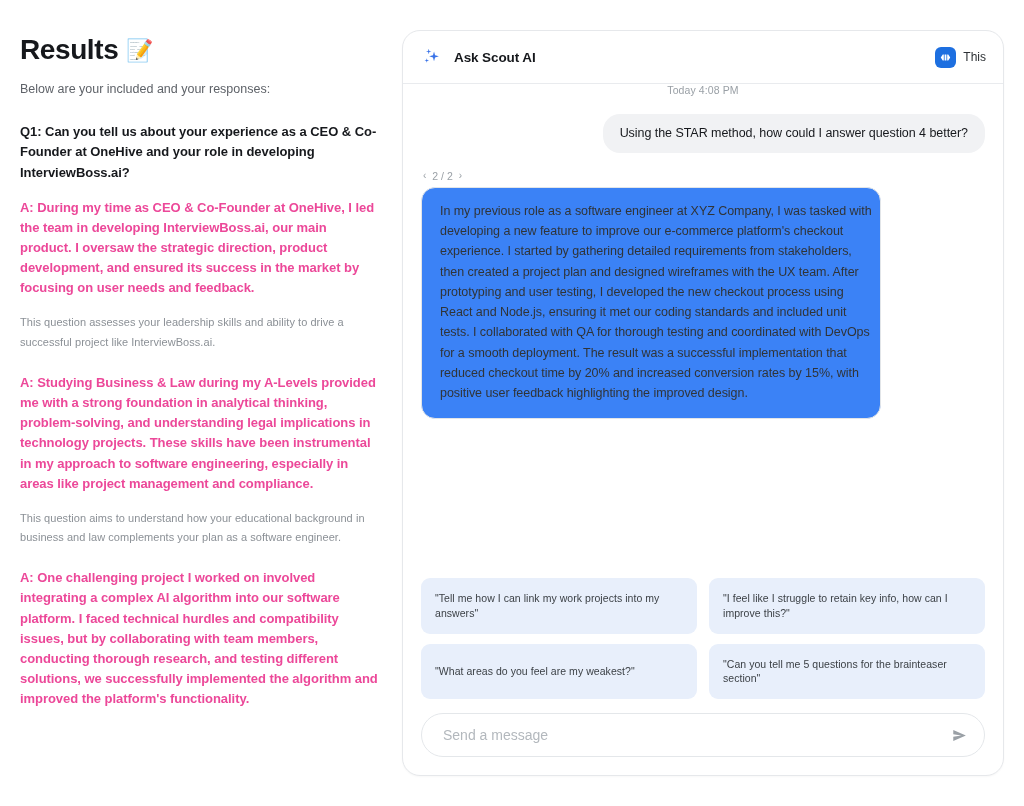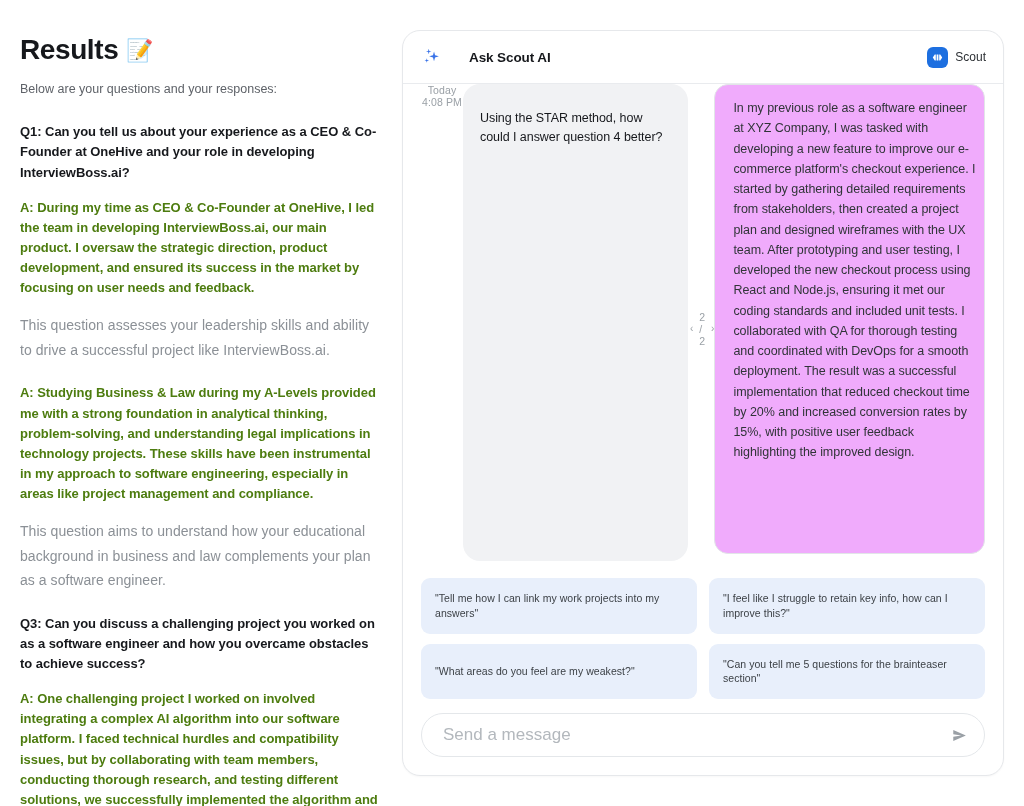--- a/index.html
+++ b/index.html
@@ -65,28 +65,28 @@
     font-weight: 700;
     color: #16181c;
     line-height: 1.55;
     margin: 0 0 15px 0;
     letter-spacing: -0.05px;
   }
 
   .qa-answer {
     font-size: 13px;
     font-weight: 600;
-    color: #4d7c0f;
+    color: #ec4899;
     line-height: 1.55;
     margin: 0 0 15px 0;
     letter-spacing: -0.05px;
   }
 
   .qa-note {
-    font-size: 14px;
+    font-size: 11px;
     color: #8b9096;
     line-height: 1.75;
     margin: 0;
     letter-spacing: 0.05px;
   }
 
   
   .chat-wrap {
     flex: 1 1 auto;
     height: 806px;
@@ -107,21 +107,21 @@
     box-shadow: 0 1px 2px rgba(16,24,40,0.03);
   }
 
   .chat-header {
     height: 53px;
     flex: 0 0 53px;
     border-bottom: 1px solid #e9ebee;
     display: flex;
     align-items: center;
     padding: 0 17px 0 18px;
-    gap: 26px;
+    gap: 11px;
   }
 
   .sparkle-icon { width: 22px; height: 22px; display: block; flex: 0 0 22px; }
 
   .chat-title {
     font-size: 13.5px;
     font-weight: 700;
     color: #16181c;
     letter-spacing: -0.1px;
     flex: 1 1 auto;
@@ -146,21 +146,21 @@
     font-size: 12px;
     color: #2c3034;
     font-weight: 400;
   }
 
   
   .chat-body {
     flex: 1 1 auto;
     padding: 0 18px;
     display: flex;
-    flex-direction: row;
+    flex-direction: column;
     justify-content: flex-start;
     overflow: hidden;
   }
 
   .msg-timestamp {
     text-align: center;
     font-size: 10.5px;
     color: #9aa0a6;
     margin: 0 0 18px 0;
     letter-spacing: 0.1px;
@@ -170,21 +170,21 @@
     display: flex;
     justify-content: flex-end;
     margin-bottom: 17px;
   }
   .bubble-user {
     background: #f1f2f4;
     color: #16181c;
     font-size: 12.5px;
     line-height: 1.5;
     border-radius: 17px;
-    padding: 25px 17px;
+    padding: 10px 17px;
     max-width: 430px;
     letter-spacing: -0.05px;
   }
 
   .pager {
     display: flex;
     align-items: center;
     gap: 6px;
     font-size: 10.5px;
     color: #9aa0a6;
@@ -194,21 +194,21 @@
   .pager-arrow {
     cursor: pointer;
     font-size: 10px;
     color: #9aa0a6;
     line-height: 1;
   }
 
   .row-ai { display: flex; justify-content: flex-start; margin-bottom: 24px; }
   .bubble-ai {
     border: 1px solid #e2e5e8;
-    background: #f0abfc;
+    background: #3b82f6;
     color: #303438;
     font-size: 12.5px;
     line-height: 1.62;
     border-radius: 14px;
     padding: 13px 8px 15px 18px;
     max-width: 460px;
     letter-spacing: -0.05px;
   }
 
   
@@ -247,53 +247,52 @@
     align-items: center;
     padding: 0 16px 0 19px;
     background: #ffffff;
   }
   .composer-input {
     flex: 1 1 auto;
     border: none;
     outline: none;
     background: transparent;
     font-family: "Liberation Sans", "DejaVu Sans", sans-serif;
-    font-size: 17px;
+    font-size: 14px;
     color: #701a75;
   }
   .composer-input::placeholder { color: #b3b8bd; }
   .send-icon { width: 17px; height: 17px; flex: 0 0 17px; cursor: pointer; display: block; }
 </style>
 </head>
 <body>
 
 <div class="page">
 
   <section class="results-col">
 
     <h1 class="results-title">
       <span>Results</span>
       <span class="emoji">📝</span>
     </h1>
 
-    <p class="results-intro">Below are your questions and your responses:</p>
+    <p class="results-intro">Below are your included and your responses:</p>
 
     <div class="qa-block">
       <p class="qa-question">Q1: Can you tell us about your experience as a CEO &amp; Co-Founder at OneHive and your role in developing InterviewBoss.ai?</p>
       <p class="qa-answer">A: During my time as CEO &amp; Co-Founder at OneHive, I led the team in developing InterviewBoss.ai, our main product. I oversaw the strategic direction, product development, and ensured its success in the market by focusing on user needs and feedback.</p>
       <p class="qa-note">This question assesses your leadership skills and ability to drive a successful project like InterviewBoss.ai.</p>
     </div>
 
     <div class="qa-block">
       <p class="qa-answer">A: Studying Business &amp; Law during my A-Levels provided me with a strong foundation in analytical thinking, problem-solving, and understanding legal implications in technology projects. These skills have been instrumental in my approach to software engineering, especially in areas like project management and compliance.</p>
       <p class="qa-note">This question aims to understand how your educational background in business and law complements your plan as a software engineer.</p>
     </div>
 
     <div class="qa-block">
-      <p class="qa-question">Q3: Can you discuss a challenging project you worked on as a software engineer and how you overcame obstacles to achieve success?</p>
       <p class="qa-answer">A: One challenging project I worked on involved integrating a complex AI algorithm into our software platform. I faced technical hurdles and compatibility issues, but by collaborating with team members, conducting thorough research, and testing different solutions, we successfully implemented the algorithm and improved the platform's functionality.</p>
 
     </div>
 
   </section>
 
   <section class="chat-wrap">
     <div class="chat-panel">
 
       <header class="chat-header">
@@ -305,21 +304,21 @@
         <span class="chat-title">Ask Scout AI</span>
 
         <div class="scout-badge">
           <span class="scout-badge-sq">
             <svg width="13" height="13" viewBox="0 0 16 16" fill="none">
               <path d="M4.6 4.3 L2.2 8 L4.6 11.7 L5.9 11.7 L5.9 4.3 Z" fill="#ffffff"></path>
               <path d="M11.4 4.3 L13.8 8 L11.4 11.7 L10.1 11.7 L10.1 4.3 Z" fill="#ffffff"></path>
               <rect x="6.9" y="4.3" width="2.2" height="7.4" fill="#ffffff"></rect>
             </svg>
           </span>
-          <span class="scout-badge-label">Scout</span>
+          <span class="scout-badge-label">This</span>
         </div>
       </header>
 
       <div class="chat-body">
 
         <div class="msg-timestamp">Today 4:08 PM</div>
 
         <div class="row-user">
           <div class="bubble-user">Using the STAR method, how could I answer question 4 better?</div>
         </div>

